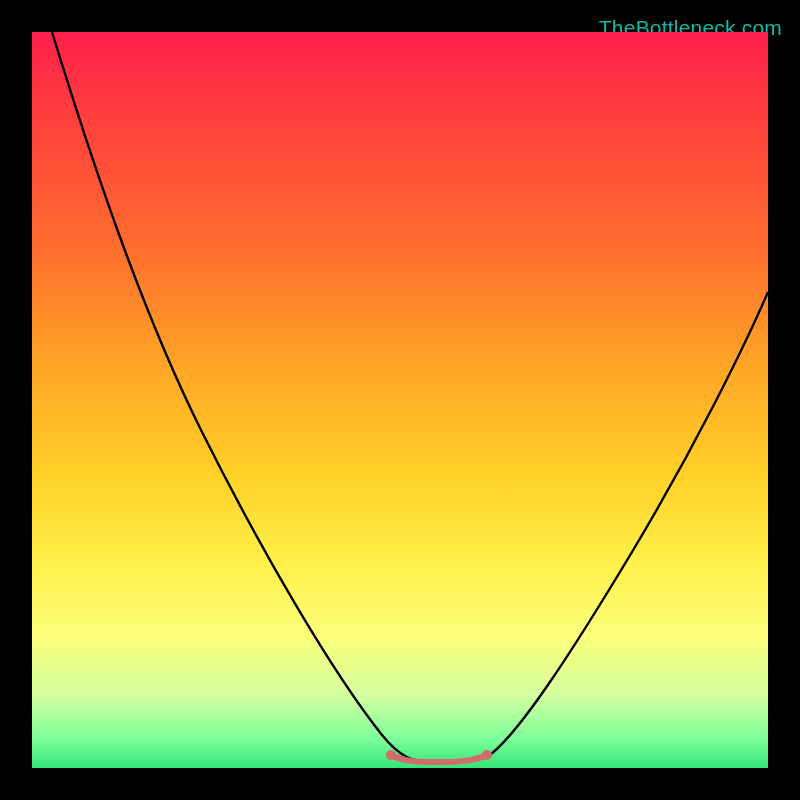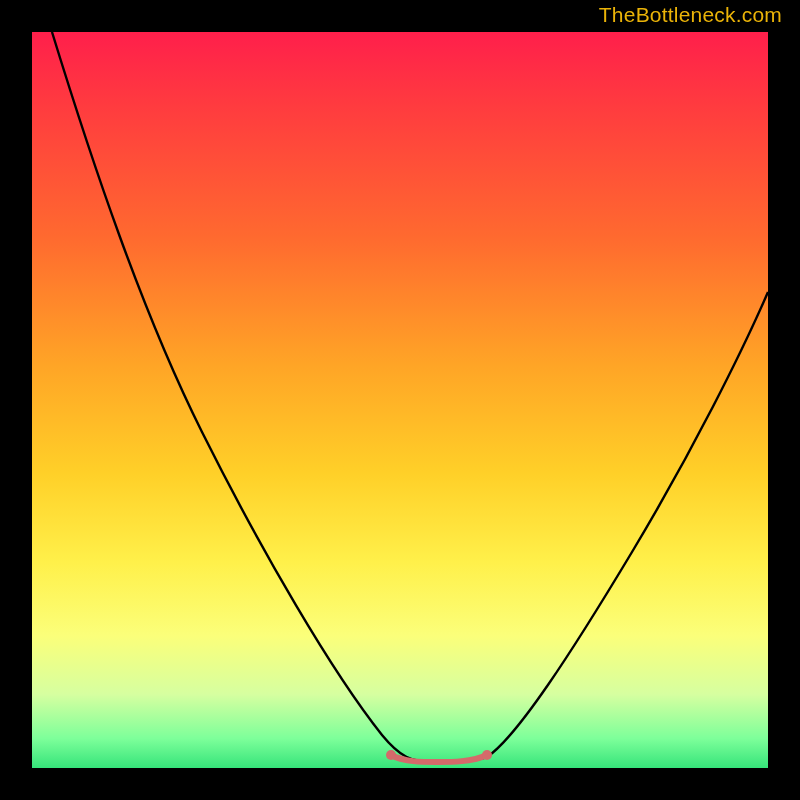--- a/index.html
+++ b/index.html
@@ -34,23 +34,23 @@
       #ffd028 60%,
       #fff04a 72%,
       #fbff7a 82%,
       #d6ffa0 90%,
       #7dff9a 96%,
       #36e47a 100%
     );
   }
   .watermark {
     position: absolute;
-    top: 3px;
+    top: 16px;
     right: 18px;
-    color: #eab308;
+    color: #14b8a6;
     font-size: 21px;
     font-weight: 500;
     letter-spacing: 0.2px;
     user-select: none;
   }
   svg.curve {
     position: absolute;
     left: 0;
     top: 0;
     width: 736px;

